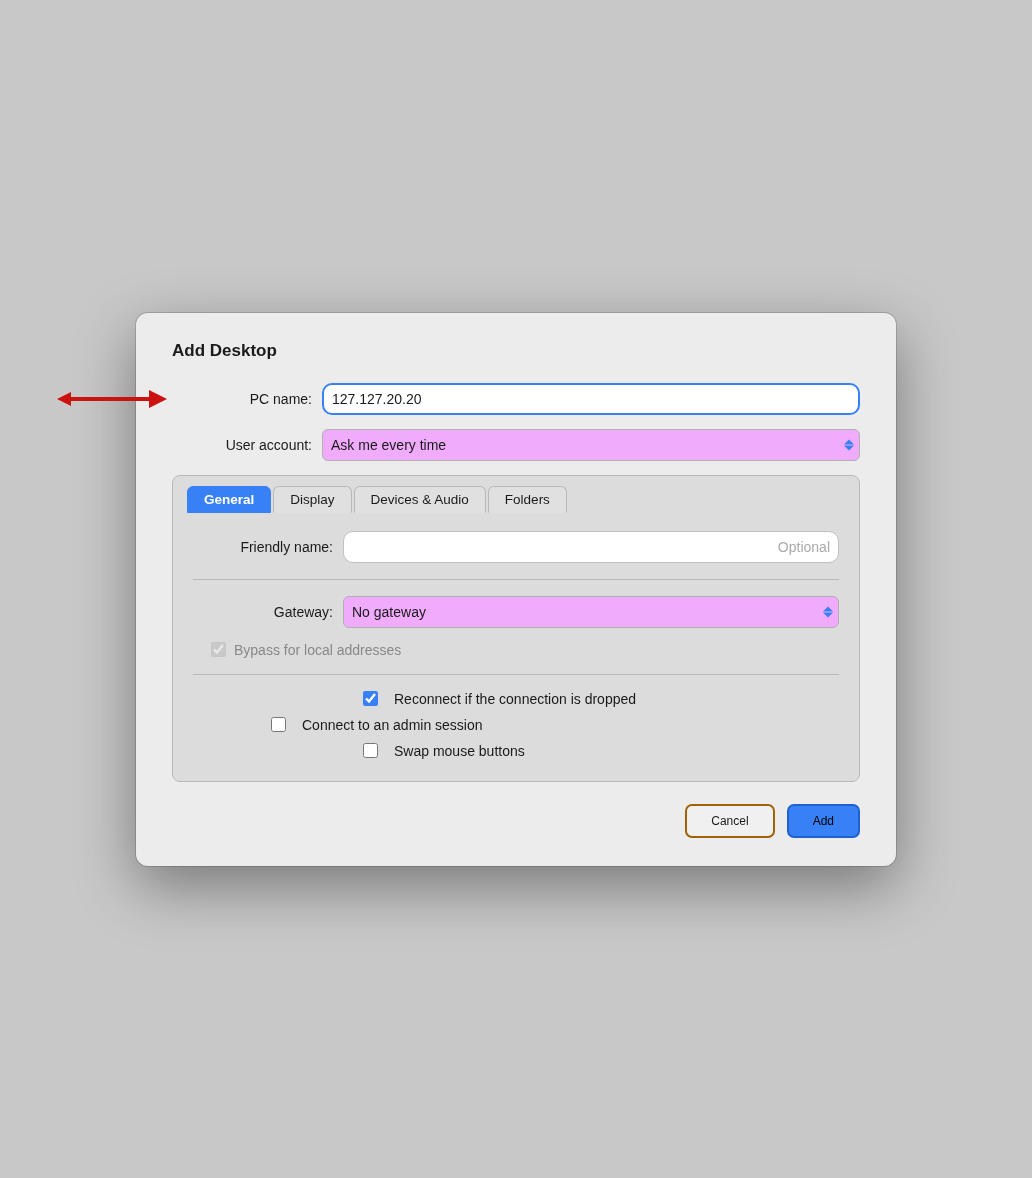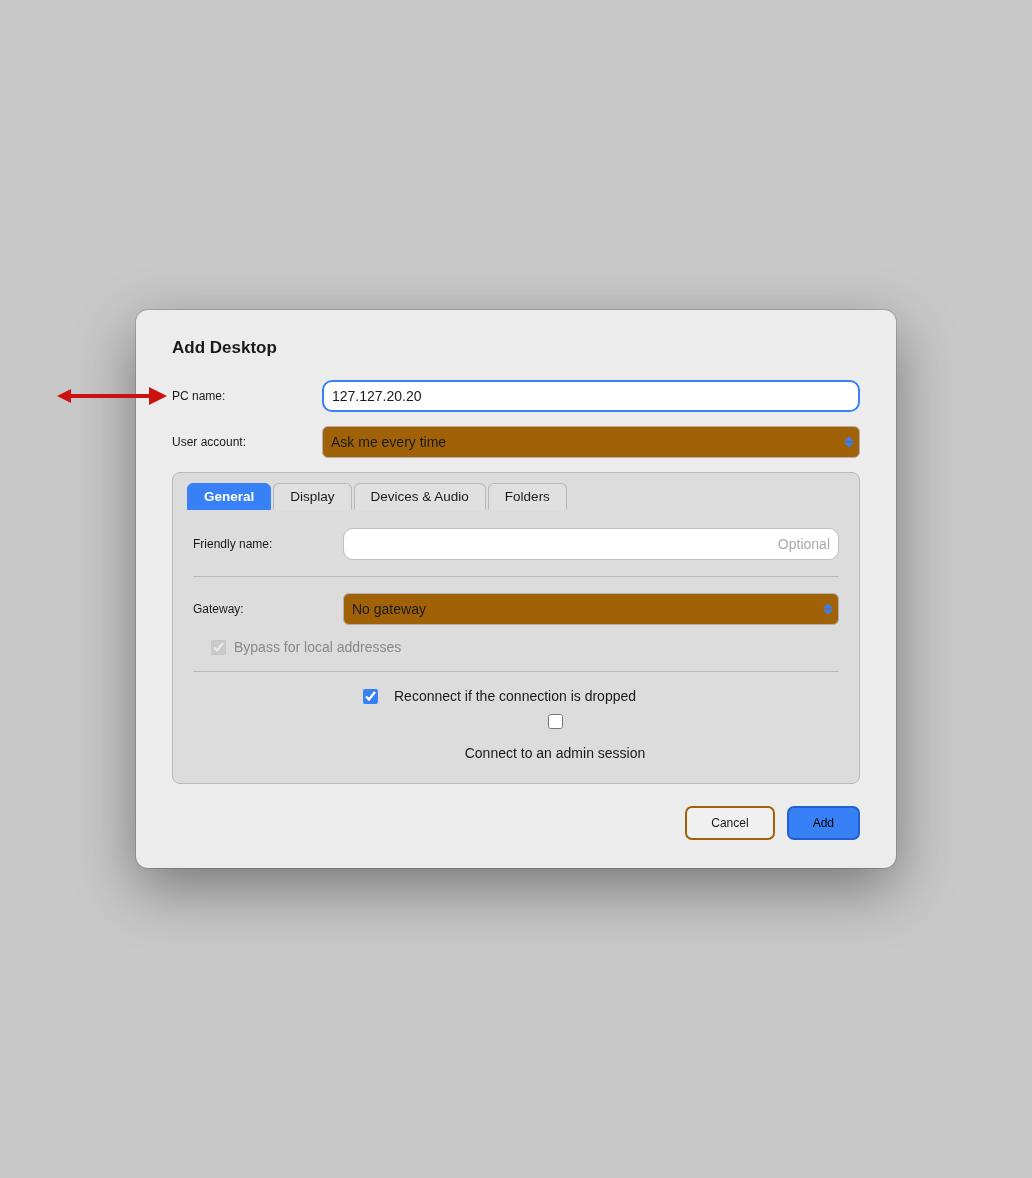--- a/index.html
+++ b/index.html
@@ -30,25 +30,26 @@
       margin-bottom: 22px;
     }
 
     .field-row {
       display: flex;
       align-items: center;
       margin-bottom: 14px;
     }
 
     .field-label {
+      text-align: right;
       width: 150px;
       min-width: 150px;
-      font-size: 12px;
-      color: #1a1a1a;
-      padding-right: 1px;
+      font-size: 14px;
+      color: #1a1a1a;
+      padding-right: 10px;
     }
 
     .field-input-wrap {
       flex: 1;
       position: relative;
     }
 
     .text-input {
       width: 100%;
       height: 32px;
@@ -77,21 +78,21 @@
     }
 
     .select-input {
       width: 100%;
       height: 32px;
       border-radius: 6px;
       border: 1px solid #b0b0b0;
       padding: 0 30px 0 8px;
       font-size: 14px;
       outline: none;
-      background: #a16207;
+      background: #f0abfc;
       color: #1a1a1a;
       appearance: none;
       -webkit-appearance: none;
     }
 
     .select-arrow {
       position: absolute;
       right: 6px;
       top: 50%;
       transform: translateY(-50%);
@@ -334,25 +335,29 @@
         <span class="checkbox-label dimmed">Bypass for local addresses</span>
       </div>
 
       <div class="divider"></div>
 
       <div class="checkbox-row" style="margin-left: 170px;">
         <input type="checkbox" class="checkbox-native" checked="" style="">
         <span class="checkbox-label">Reconnect if the connection is dropped</span>
       </div>
 
-      <div class="checkbox-row" style="margin-left: 78px; flex-direction: column;">
+      <div class="checkbox-row" style="margin-left: 78px;">
         <input type="checkbox" class="checkbox-native" style="">
         <span class="checkbox-label">Connect to an admin session</span>
       </div>
 
+      <div class="checkbox-row" style="margin-left: 170px;">
+        <input type="checkbox" class="checkbox-native" style="">
+        <span class="checkbox-label">Swap mouse buttons</span>
+      </div>
 
     </div>
   </div>
 
   <div class="dialog-footer">
     <button class="btn btn-cancel">Cancel</button>
     <button class="btn btn-add">Add</button>
   </div>
 
 </div>

